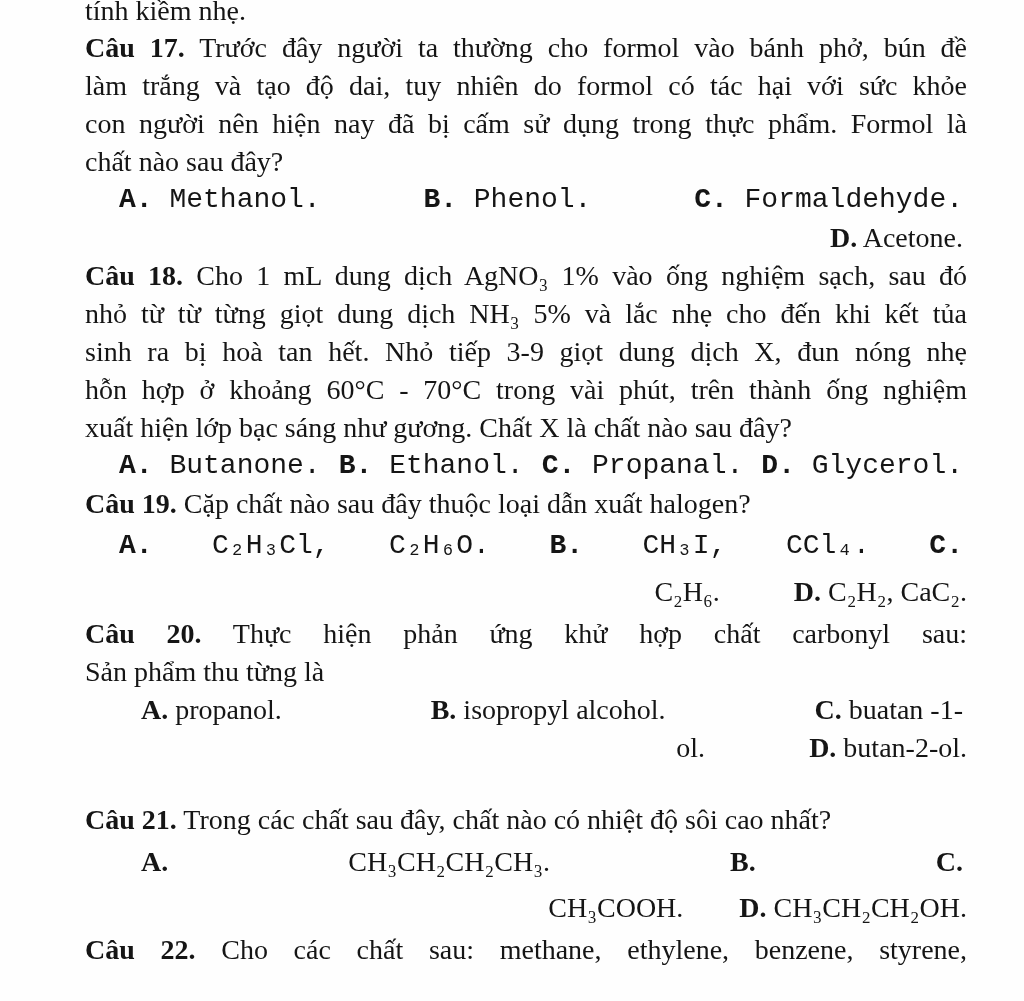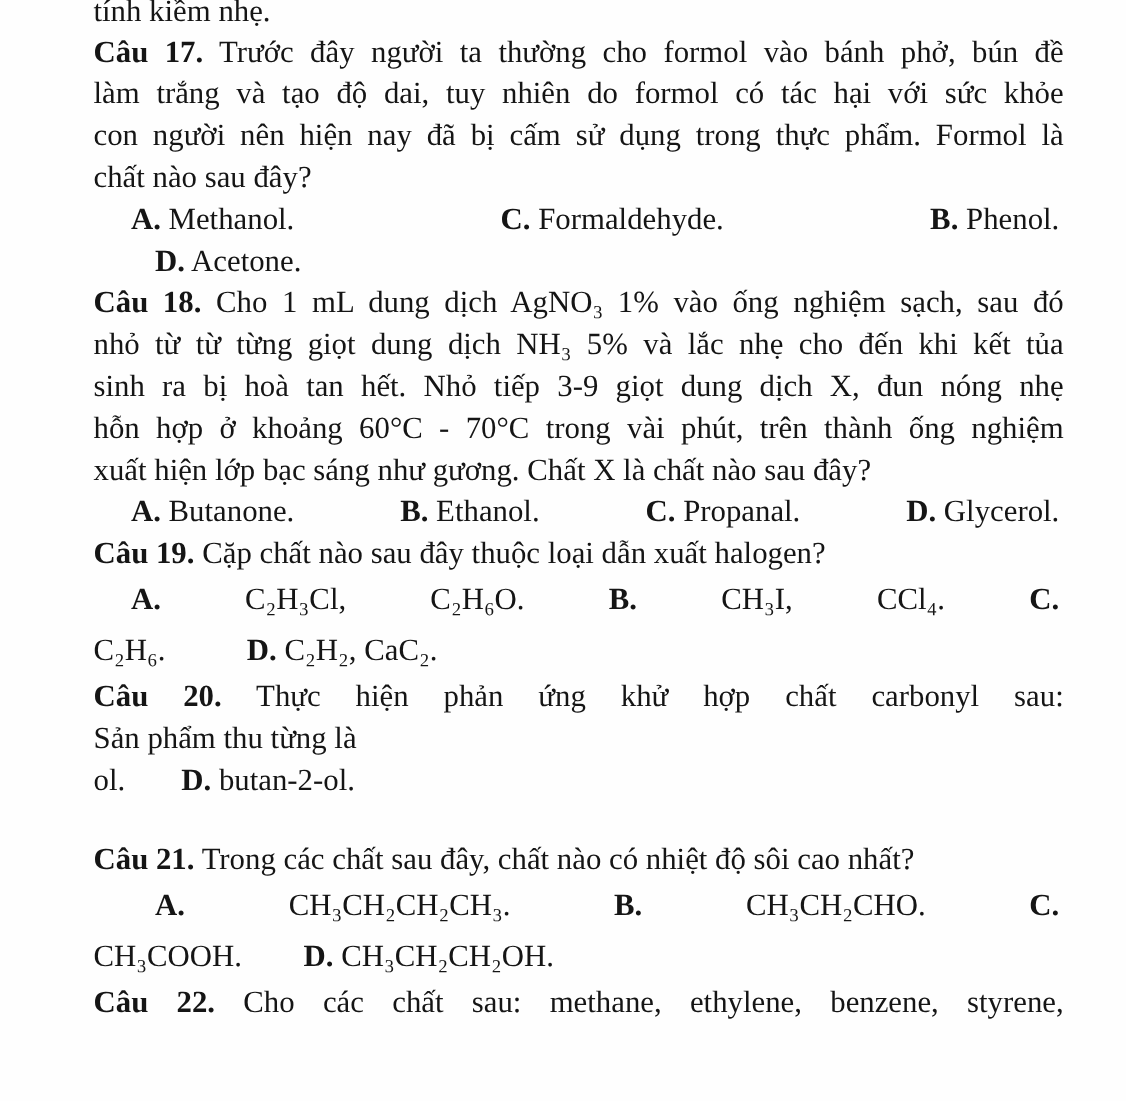--- a/index.html
+++ b/index.html
@@ -28,30 +28,30 @@
     text-align-last:justify;
   }
   .intro{margin-top:-7px;line-height:36px;}
   b,.b{font-weight:700;}
   .qlabel{font-weight:700;}
   
   .optrow{
     display:flex;justify-content:space-between;
     font-size:28px;line-height:38px;white-space:nowrap;
   }
-  .ind-a{padding-left:34px;padding-right:4px;}
+  .ind-a{padding-left:34px;padding-right:4px;font-family:Liberation Mono, monospace;}
   .ind-b{padding-left:56px;padding-right:4px;}
   .controw{
-    display:flex;justify-content:flex-start;
+    display:flex;justify-content:flex-end;
     font-size:28px;line-height:38px;white-space:nowrap;
   }
   .sub-line{line-height:46px;}
   .fline{line-height:44px;}
   .gap-d74{margin-left:74px;}
-  .gap-d86{margin-left:51px;}
+  .gap-d86{margin-left:104px;}
   .gap-d56{margin-left:56px;}
   .q21{margin-top:34px;}
   
   .rnote{font-size:14px;margin-left:14px;letter-spacing:1px;}
   .rsup{font-size:12px;vertical-align:7px;letter-spacing:0;}
   .rq{margin-left:18px;}
 </style>
 </head>
 <body>
 
@@ -59,22 +59,22 @@
   <div class="content">
 
     <div class="line intro">tính kiềm nhẹ.</div>
 
     <div class="line just"><b class="qlabel">Câu 17.</b> <span>Trước đây người ta thường cho formol vào bánh phở, bún đề</span></div>
     <div class="line just">làm trắng và tạo độ dai, tuy nhiên do formol có tác hại với sức khỏe</div>
     <div class="line just">con người nên hiện nay đã bị cấm sử dụng trong thực phẩm. Formol là</div>
     <div class="line">chất nào sau đây?</div>
     <div class="optrow ind-a">
       <span><b>A.</b> <span>Methanol.</span></span>
+      <span><b>B.</b> <span>Phenol.</span></span>
       <span><b>C.</b> <span>Formaldehyde.</span></span>
-      <span><b>B.</b> <span>Phenol.</span></span>
     </div>
     <div class="controw ind-b">
       <span><b>D.</b> <span>Acetone.</span></span>
     </div>
 
     <div class="line just"><b class="qlabel">Câu 18.</b> <span>Cho 1 mL dung dịch AgNO₃ 1% vào ống nghiệm sạch, sau đó</span></div>
     <div class="line just">nhỏ từ từ từng giọt dung dịch NH₃ 5% và lắc nhẹ cho đến khi kết tủa</div>
     <div class="line just">sinh ra bị hoà tan hết. Nhỏ tiếp 3-9 giọt dung dịch X, đun nóng nhẹ</div>
     <div class="line just">hỗn hợp ở khoảng 60°C - 70°C trong vài phút, trên thành ống nghiệm</div>
     <div class="line">xuất hiện lớp bạc sáng như gương. Chất X là chất nào sau đây?</div>
@@ -95,31 +95,35 @@
       <span>CCl₄.</span>
       <b>C.</b>
     </div>
     <div class="controw sub-line">
       <span>C₂H₆.</span>
       <span class="gap-d74"><b>D.</b> <span>C₂H₂, CaC₂.</span></span>
     </div>
 
     <div class="line just"><b class="qlabel">Câu 20.</b> <span>Thực hiện phản ứng khử hợp chất carbonyl sau:</span></div>
     <div class="line">Sản phẩm thu từng là</div>
+    <div class="optrow ind-b">
+      <span><b>A.</b> <span>propanol.</span></span>
+      <span><b>B.</b> <span>isopropyl alcohol.</span></span>
+      <span><b>C.</b> <span>buatan -1-</span></span>
+    </div>
     <div class="controw">
       <span>ol.</span>
       <span class="gap-d86"><b>D.</b> <span>butan-2-ol.</span></span>
     </div>
 
     <div class="line q21"><b class="qlabel">Câu 21.</b> <span>Trong các chất sau đây, chất nào có nhiệt độ sôi cao nhất?</span></div>
     <div class="optrow ind-b sub-line">
       <b>A.</b>
       <span>CH₃CH₂CH₂CH₃.</span>
       <b>B.</b>
-      <span>CH₃CH₂CHO.</span>
       <b>C.</b>
     </div>
     <div class="controw sub-line">
       <span>CH₃COOH.</span>
       <span class="gap-d56"><b>D.</b> <span>CH₃CH₂CH₂OH.</span></span>
     </div>
 
     <div class="line just"><b class="qlabel">Câu 22.</b> <span>Cho các chất sau: methane, ethylene, benzene, styrene,</span></div>
 
   </div>

